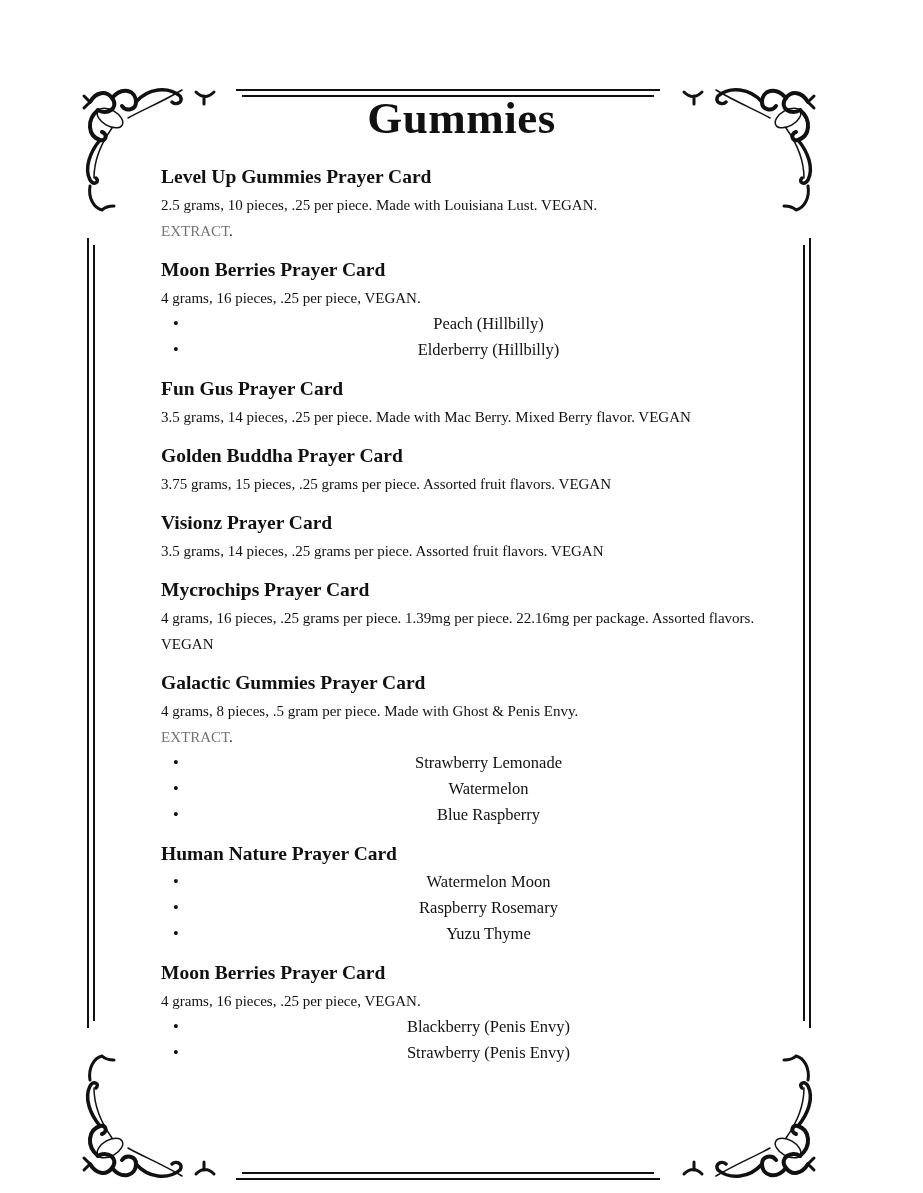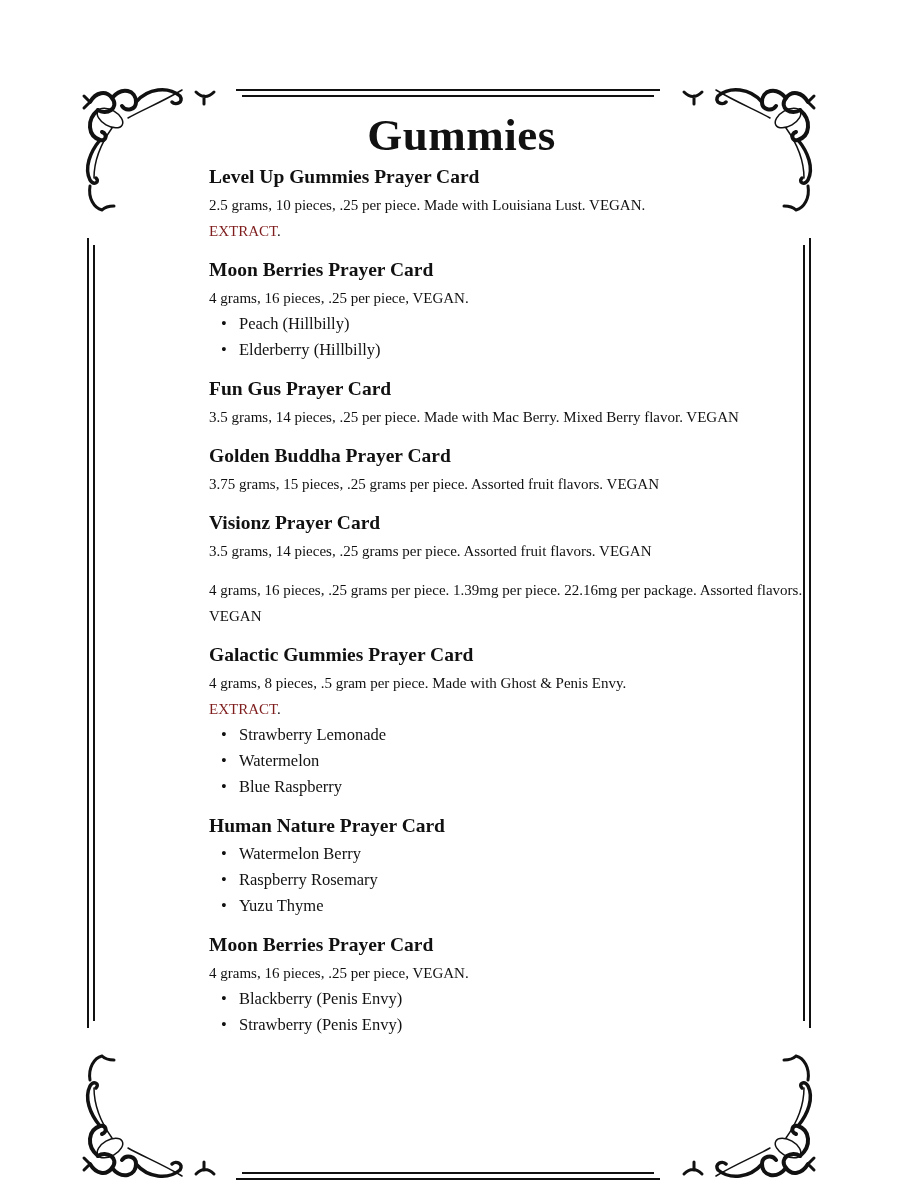--- a/index.html
+++ b/index.html
@@ -2,29 +2,29 @@
 <html><head>
   <meta charset="utf-8">
   <style>
     html, body { margin:0; padding:0; background:#ffffff; }
     body { width:923px; height:1193px; position:relative; overflow:hidden;
            font-family:"Liberation Serif", "DejaVu Serif", serif; color:#111; }
     .frame { position:absolute; left:0; top:0; width:923px; height:1193px; }
     .vline { position:absolute; width:2px; background:#111; }
     .hline { position:absolute; height:2px; background:#111; }
     .corner { position:absolute; width:150px; height:150px; }
-    .title { position:absolute; left:0; right:0; top:109px; text-align:center;
+    .title { position:absolute; left:0; right:0; top:92px; text-align:center;
              font-size:45px; font-weight:bold; letter-spacing:0.5px; margin:0;
              font-family:"Liberation Serif", "DejaVu Serif", serif; }
-    .content { position:absolute; left:161px; top:164px; width:625px;margin-left:48px; }
+    .content { position:absolute; left:161px; top:164px; width:625px; }
     .item { margin:0 0 13px 0; }
     .item h2 { font-size:19.5px; font-weight:bold; margin:0 0 3px 0; line-height:25px; }
     .item p { font-size:15px; margin:0; line-height:26px; }
-    .red { color:#7f1d1d; }
-    .item ul { margin:0; padding:0 0 0 30px; list-style:none; }
+    .red { color:#737373; }
+    .item ul { margin:0; padding:0 0 0 30px; list-style:none;text-align:center; }
     .item li { font-size:16.5px; line-height:26px; position:relative; }
     .item li::before { content:"\2022"; position:absolute; left:-18px; top:0; }
   </style>
 </head>
 <body>
 
 <div class="frame">
 
   <div class="hline" style="left:236px; top:89px; width:424px; height:2px;"></div>
   <div class="hline" style="left:242px; top:95px; width:412px; height:1.5px;"></div>
@@ -122,37 +122,38 @@
     <h2>Golden Buddha Prayer Card</h2>
     <p>3.75 grams, 15 pieces, .25 grams per piece. Assorted fruit flavors. VEGAN</p>
   </div>
 
   <div class="item">
     <h2>Visionz Prayer Card</h2>
     <p>3.5 grams, 14 pieces, .25 grams per piece. Assorted fruit flavors. VEGAN</p>
   </div>
 
   <div class="item">
+    <h2>Mycrochips Prayer Card</h2>
     <p>4 grams, 16 pieces, .25 grams per piece. 1.39mg per piece. 22.16mg per package. Assorted flavors. VEGAN</p>
   </div>
 
   <div class="item">
     <h2>Galactic Gummies Prayer Card</h2>
     <p><span>4 grams, 8 pieces, .5 gram per piece. Made with Ghost &amp; Penis Envy.</span><br><span class="red">EXTRACT</span><span>.</span></p>
     <ul>
       <li>Strawberry Lemonade</li>
       <li>Watermelon</li>
       <li>Blue Raspberry</li>
     </ul>
   </div>
 
   <div class="item">
     <h2>Human Nature Prayer Card</h2>
     <ul>
-      <li>Watermelon Berry</li>
+      <li>Watermelon Moon</li>
       <li>Raspberry Rosemary</li>
       <li>Yuzu Thyme</li>
     </ul>
   </div>
 
   <div class="item">
     <h2>Moon Berries Prayer Card</h2>
     <p>4 grams, 16 pieces, .25 per piece, VEGAN.</p>
     <ul>
       <li>Blackberry (Penis Envy)</li>

